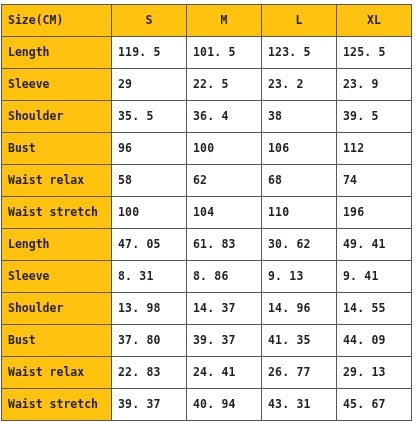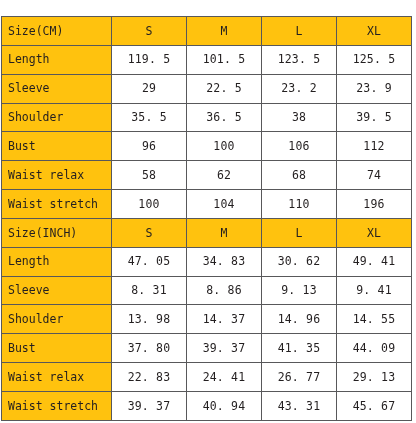--- a/index.html
+++ b/index.html
@@ -11,22 +11,23 @@
     width: 416px;
     height: 423px;
     overflow: hidden;
     font-family: "DejaVu Sans Mono", "Liberation Mono", monospace;
   }
 
   .size-chart {
     width: 416px;
     height: 423px;
     box-sizing: border-box;
-    padding: 16px 4px 2px 1px;
+    padding: 4px 4px 2px 1px;
     background: #ffffff;
+    font-weight: bold;
   }
 
   table.chart-table {
     width: 100%;
     height: 100%;
     border-collapse: collapse;
     table-layout: fixed;
     background: #ffffff;
   }
 
@@ -43,21 +44,21 @@
   
   td.label-cell {
     background: #ffc20e;
     text-align: left;
     width: 97px;
   }
 
   
   td.value-cell {
     background: #ffffff;
-    text-align: center;
+    text-align: left;
   }
 
   
   tr.header-row td {
     background: #ffc20e;
   }
   tr.header-row td.value-cell {
     background: #ffc20e;
     text-align: center;
   }
@@ -99,21 +100,21 @@
         <td class="label-cell">Sleeve</td>
         <td class="value-cell">29</td>
         <td class="value-cell">22. 5</td>
         <td class="value-cell">23. 2</td>
         <td class="value-cell">23. 9</td>
       </tr>
 
       <tr>
         <td class="label-cell">Shoulder</td>
         <td class="value-cell">35. 5</td>
-        <td class="value-cell">36. 5</td>
+        <td class="value-cell">36. 4</td>
         <td class="value-cell">38</td>
         <td class="value-cell">39. 5</td>
       </tr>
 
       <tr>
         <td class="label-cell">Bust</td>
         <td class="value-cell">96</td>
         <td class="value-cell">100</td>
         <td class="value-cell">106</td>
         <td class="value-cell">112</td>
@@ -128,32 +129,25 @@
       </tr>
 
       <tr>
         <td class="label-cell">Waist stretch</td>
         <td class="value-cell">100</td>
         <td class="value-cell">104</td>
         <td class="value-cell">110</td>
         <td class="value-cell">196</td>
       </tr>
 
-      <tr class="header-row">
-        <td class="label-cell">Size(INCH)</td>
-        <td class="value-cell">S</td>
-        <td class="value-cell">M</td>
-        <td class="value-cell">L</td>
-        <td class="value-cell">XL</td>
-      </tr>
 
       <tr>
         <td class="label-cell">Length</td>
         <td class="value-cell">47. 05</td>
-        <td class="value-cell">34. 83</td>
+        <td class="value-cell">61. 83</td>
         <td class="value-cell">30. 62</td>
         <td class="value-cell">49. 41</td>
       </tr>
 
       <tr>
         <td class="label-cell">Sleeve</td>
         <td class="value-cell">8. 31</td>
         <td class="value-cell">8. 86</td>
         <td class="value-cell">9. 13</td>
         <td class="value-cell">9. 41</td>

